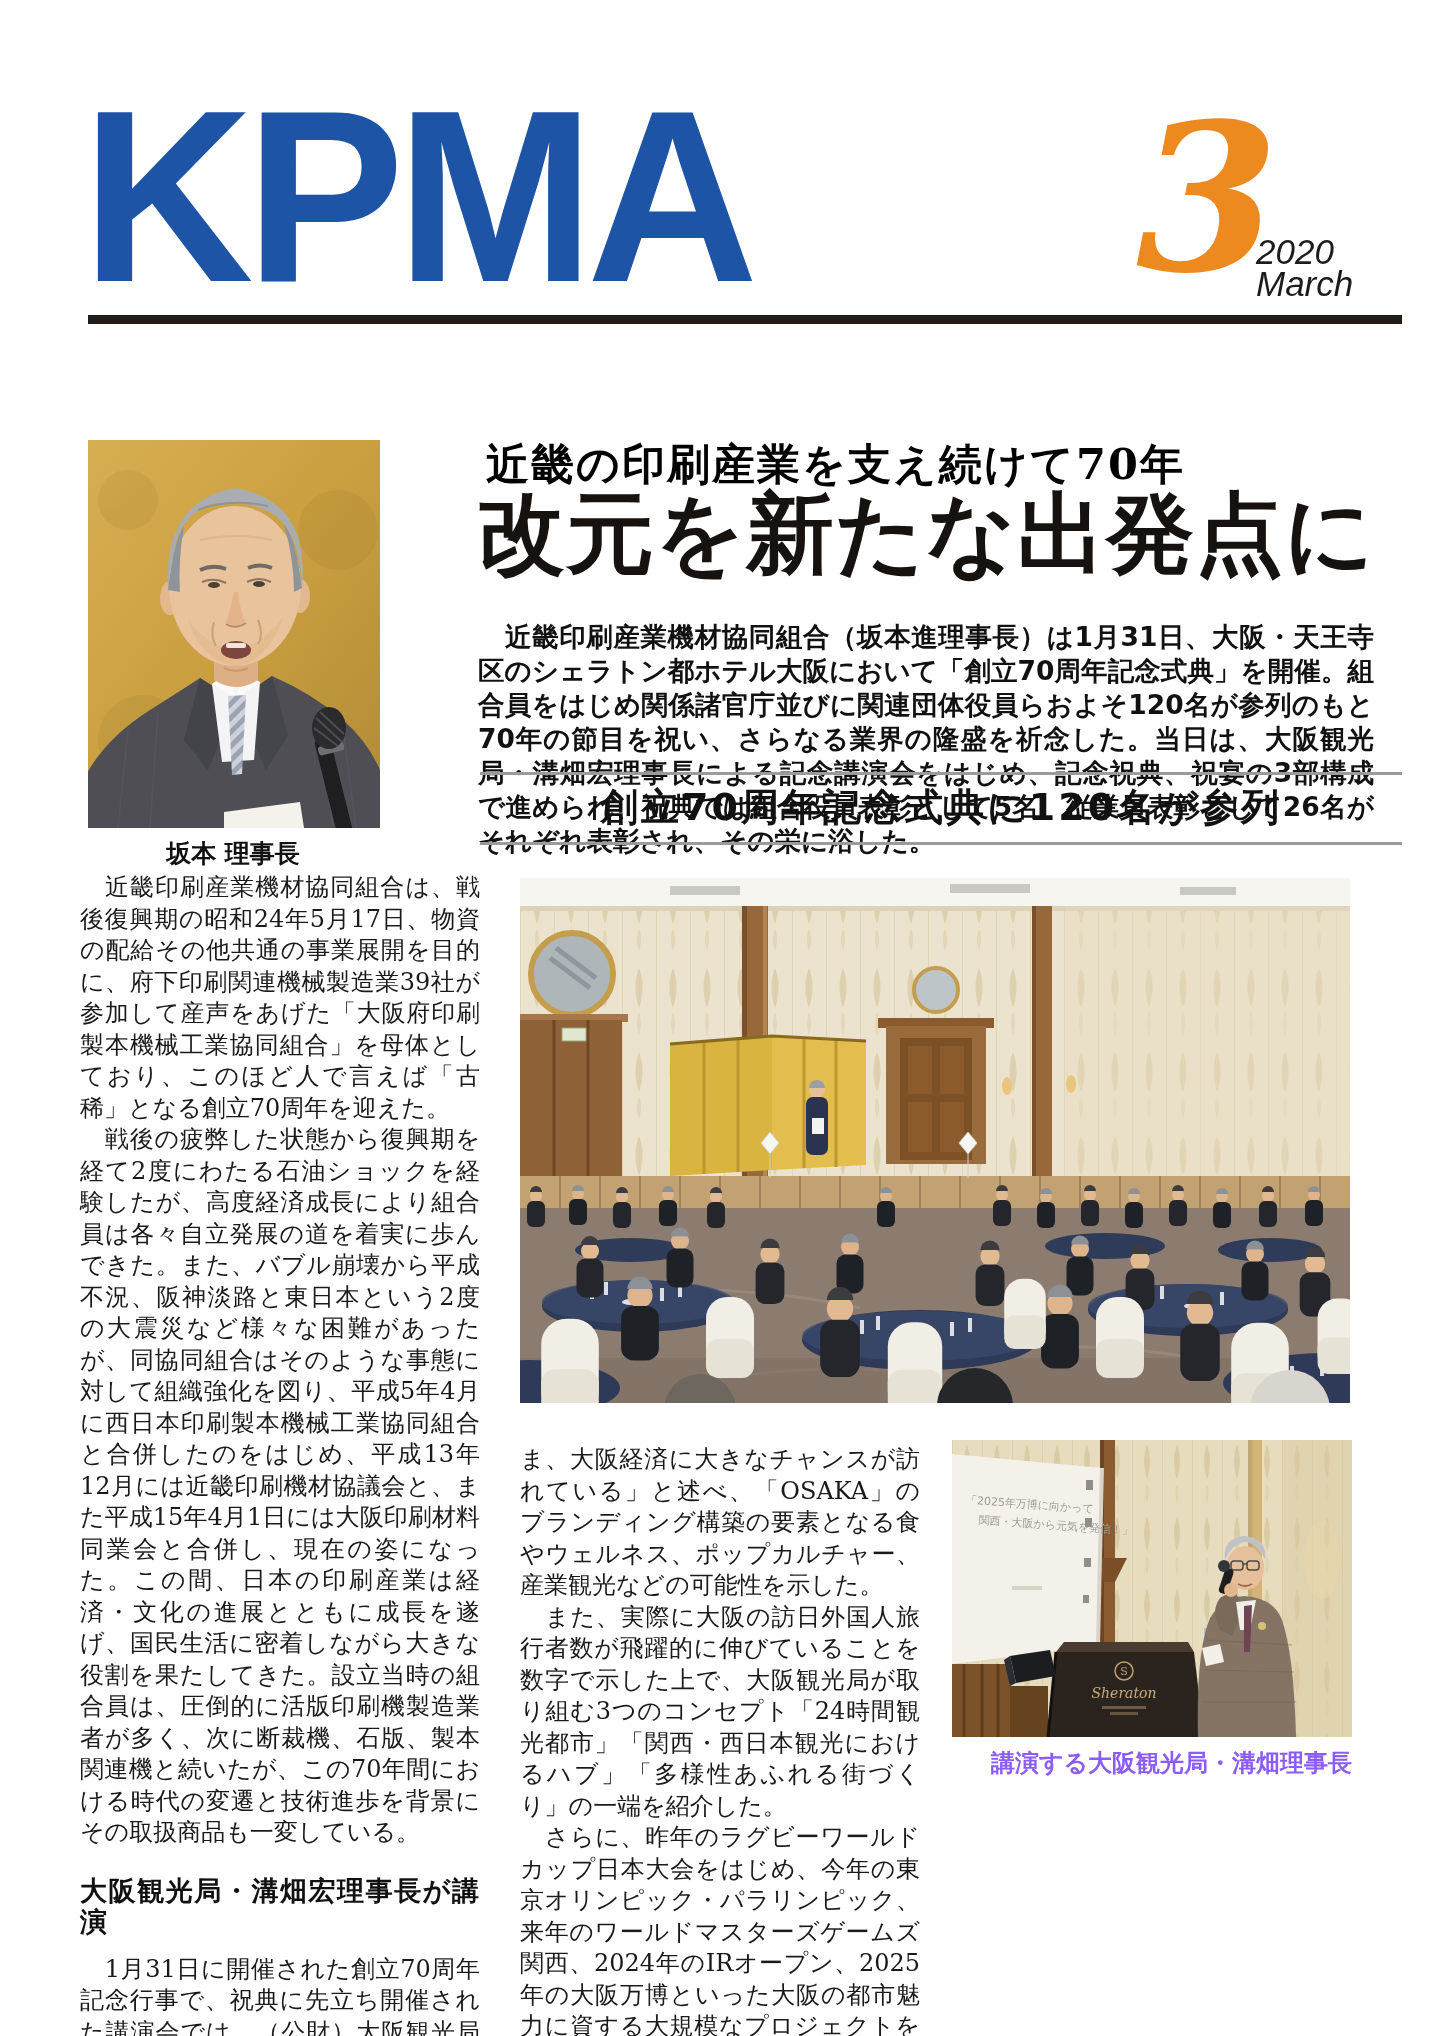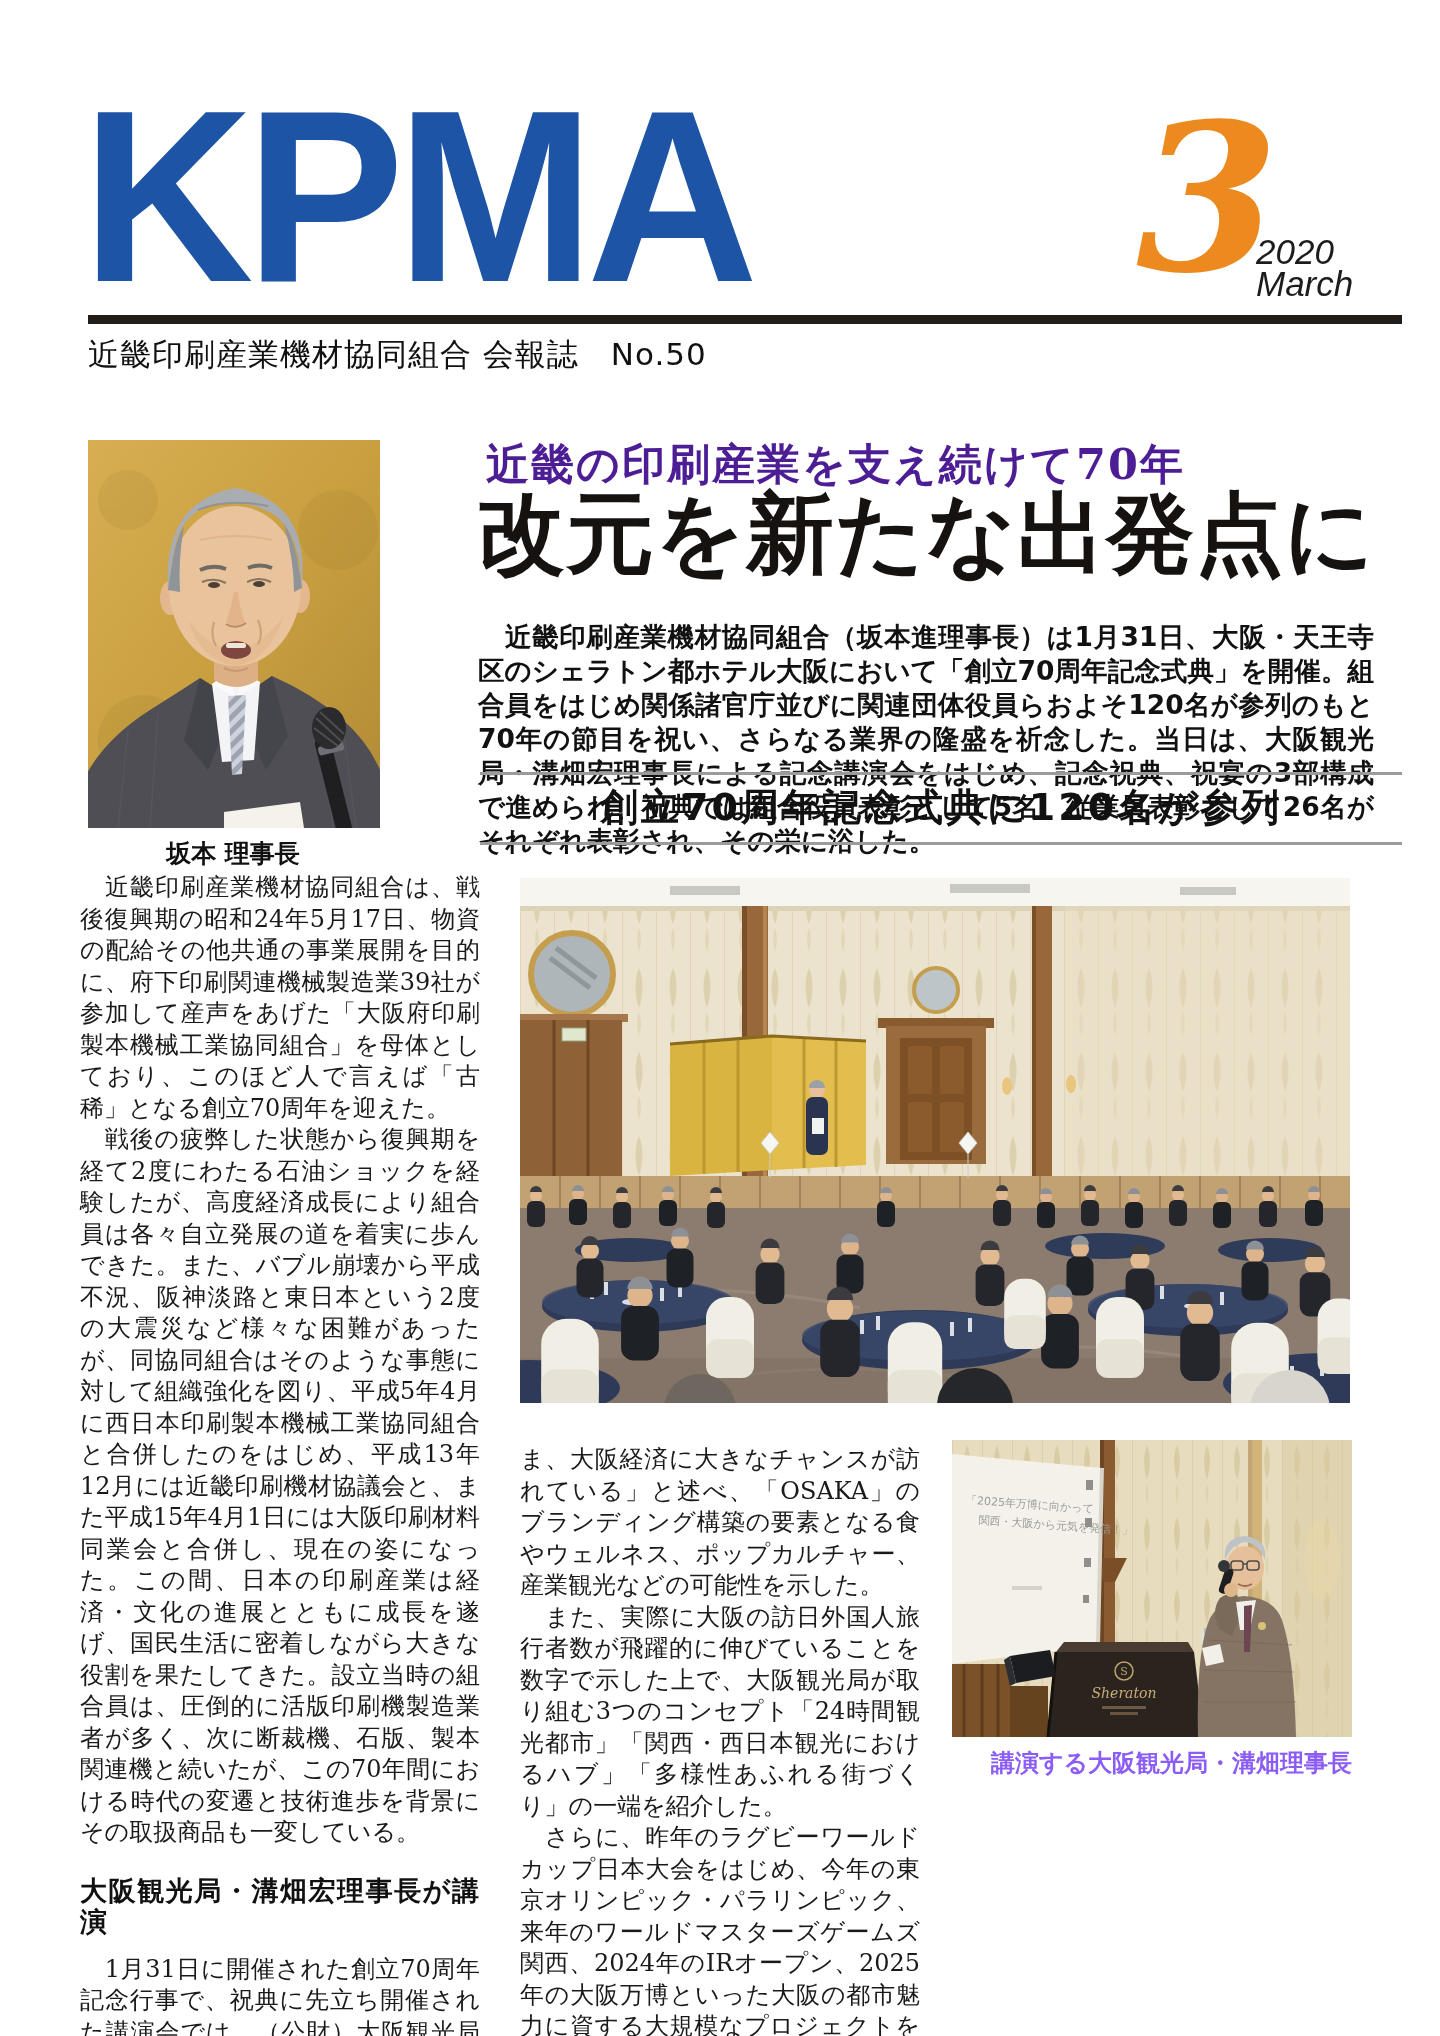--- a/index.html
+++ b/index.html
@@ -18,21 +18,21 @@
   .masthead-rule{position:absolute;left:88px;top:315px;width:1314px;height:9px;background:#221d19;}
   .org-line{position:absolute;left:88px;top:334px;font-family:"DejaVu Sans","Liberation Sans",sans-serif;
         font-size:31px;letter-spacing:1px;color:#111;}
 
   
   .portrait{position:absolute;left:88px;top:440px;width:290px;margin:0;}
   .portrait svg{display:block;width:292px;height:388px;}
   .portrait figcaption{margin-top:9px;text-align:center;font-family:"DejaVu Sans","Liberation Sans",sans-serif;
         font-weight:bold;font-size:25px;color:#111;}
   .kicker{position:absolute;left:486px;top:436px;font-size:43px;font-weight:bold;letter-spacing:2px;
-        color:#4c1d95;}
+        color:#000000;}
   .headline{position:absolute;left:477px;top:486px;margin:0;font-size:88px;font-weight:900;
         letter-spacing:1px;line-height:1.08;color:#15120f;}
   .lead{position:absolute;left:478px;top:620px;width:896px;margin:0;
         font-family:"DejaVu Sans","Liberation Sans",sans-serif;font-weight:600;font-size:26.5px;
         line-height:34px;text-align:justify;color:#111;}
   .banner{position:absolute;left:480px;top:772px;width:922px;}
   .banner .rule{height:3px;background:#9b9b9b;}
   .banner-text{text-align:center;font-family:"DejaVu Sans","Liberation Sans",sans-serif;font-weight:bold;
         font-size:38px;letter-spacing:3px;padding:7px 0 9px;color:#111;}
 
@@ -59,21 +59,20 @@
 
 <div class="page">
 
   <div class="logo">KPMA</div>
   <div class="issue-num">3</div>
   <div class="issue-date">
     <span>2020</span>
     <span>March</span>
   </div>
   <div class="masthead-rule"></div>
-  <div class="org-line">近畿印刷産業機材協同組合 会報誌　No.50</div>
 
   <figure class="portrait">
     <svg viewBox="0 0 292 388" aria-hidden="true">
       <defs>
         <linearGradient id="goldbg" x1="0" y1="0" x2="1" y2="1">
           <stop offset="0" stop-color="#D7AE52"></stop>
             <stop offset="0.5" stop-color="#C99F40"></stop>
             <stop offset="1" stop-color="#B08A35"></stop>
         </linearGradient>
         <pattern id="tiestripe" width="10" height="10" patternTransform="rotate(45)" patternUnits="userSpaceOnUse">

